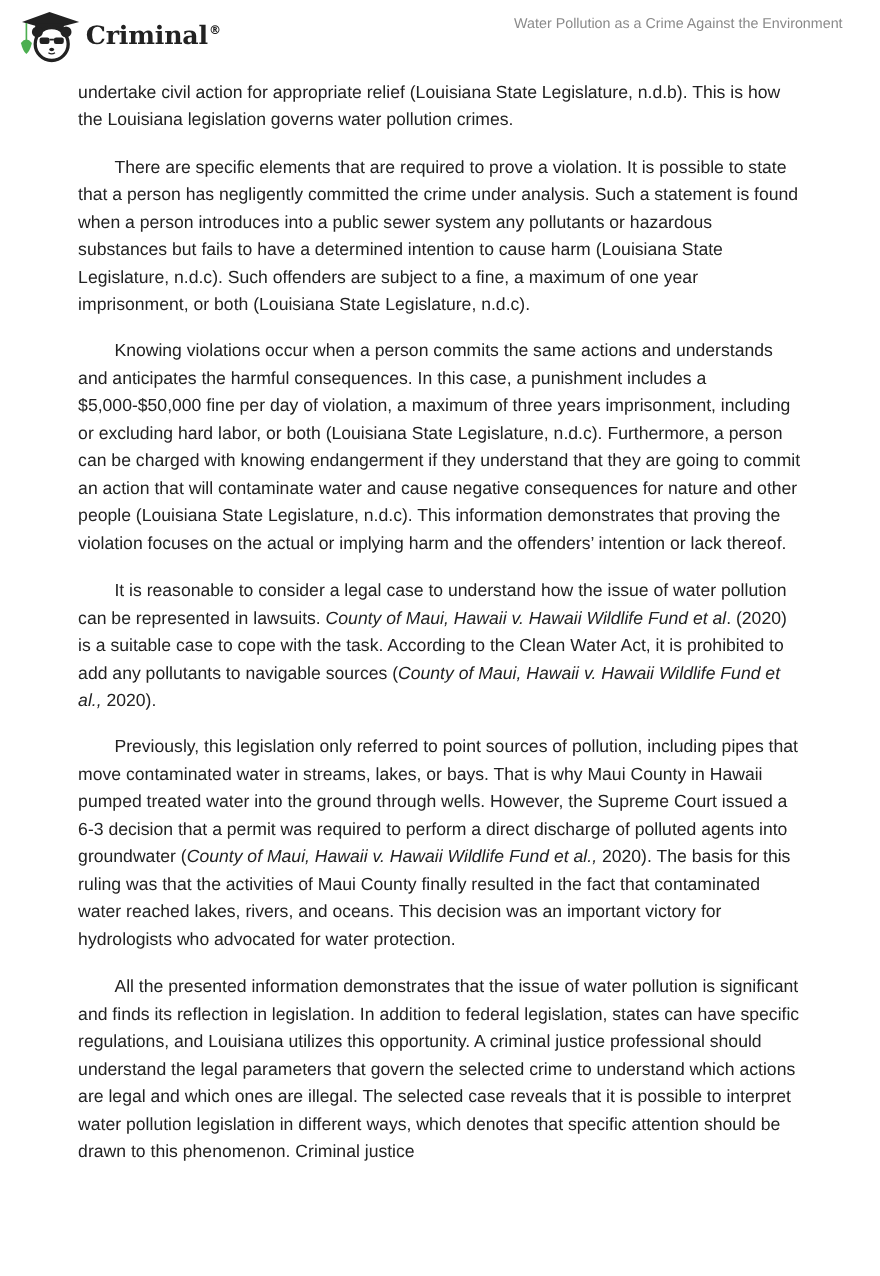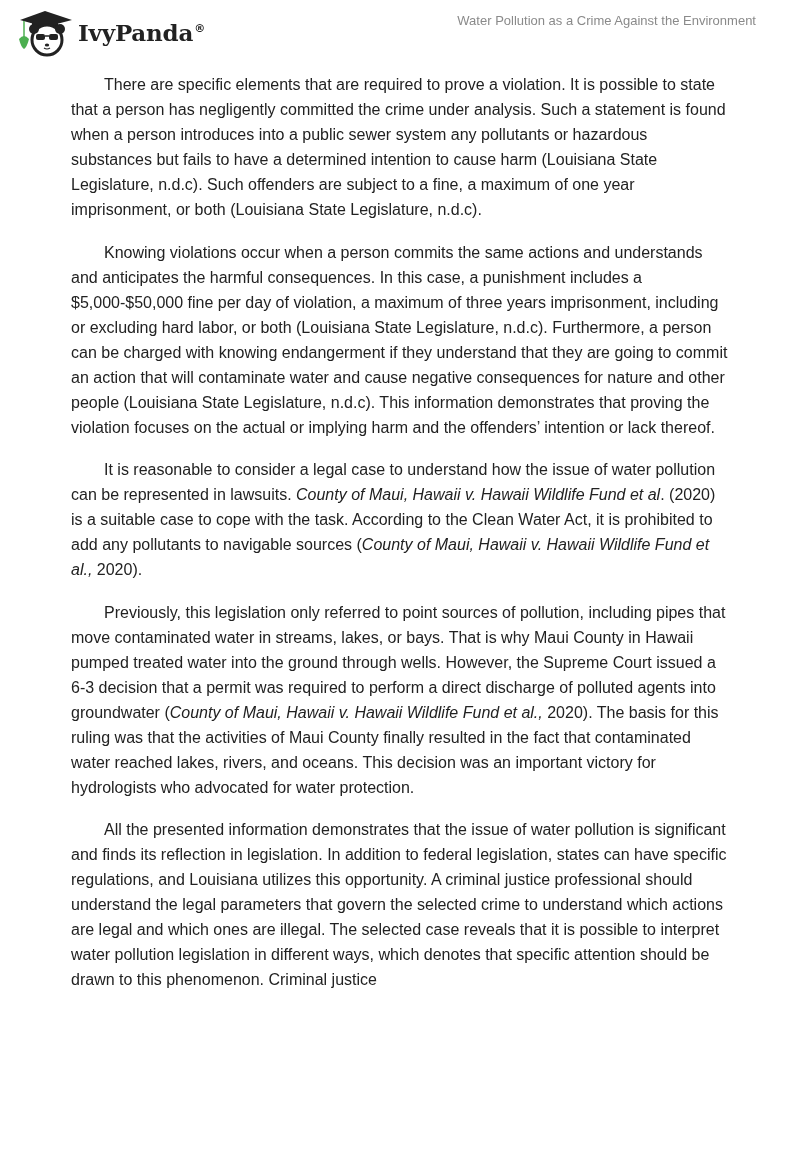--- a/index.html
+++ b/index.html
@@ -2,21 +2,21 @@
 <html><head>
   <meta charset="utf-8">
   <style>
     html, body { margin: 0; padding: 0; background: #ffffff; }
     body { width: 800px; height: 1160px; position: relative; overflow: hidden; }
     .header { position: absolute; left: 0; top: 0; width: 800px; height: 70px; }
     .logo { position: absolute; left: 16px; top: 7px; display: flex; align-items: center; }
     .logo-mark { width: 58px; height: 50px; position: relative; }
     .logo-text { font-family: "DejaVu Serif", serif; font-weight: bold; font-size: 23px; color: #222; margin-left: 4px; letter-spacing: -0.2px; }
     .logo-reg { font-family: "DejaVu Sans", sans-serif; font-size: 11px; vertical-align: super; margin-left: 1px; font-weight: bold; color: #222; }
-    .doc-title { position: absolute; right: 44px; top: 13px; font-family: "Liberation Sans", sans-serif; font-size: 13px; color: #8a8a8a; }
+    .doc-title { position: absolute; right: 34px; top: 13px; font-family: "Liberation Sans", sans-serif; font-size: 13px; color: #8a8a8a; }
     .content { position: absolute; left: 71px; top: 72px; width: 660px; font-family: "Liberation Sans", sans-serif; font-size: 16px; line-height: 25px; color: #222; }
     .content p { margin: 0 0 17.5px 0; text-indent: 0; }
     .content p.indent { text-indent: 33px; }
     .content em { font-style: italic; }
     .footer-url { position: absolute; right: 31px; top: 1160px; font-family: "Liberation Sans", sans-serif; font-size: 12px; color: #a8a8a8; }
   </style>
 </head>
 <body>
 
 <div class="header">
@@ -35,26 +35,27 @@
         <circle cx="44" cy="22" r="5" fill="#222"></circle>
 
         <rect x="20" y="27" width="9" height="6" rx="2" fill="#222"></rect>
         <rect x="33" y="27" width="9" height="6" rx="2" fill="#222"></rect>
         <line x1="29" y1="29" x2="33" y2="29" stroke="#222" stroke-width="1.5"></line>
 
         <ellipse cx="31" cy="38" rx="2.2" ry="1.5" fill="#222"></ellipse>
         <path d="M28,41 Q31,43 34,41" stroke="#222" stroke-width="1.2" fill="none"></path>
       </svg>
     </span>
-    <span class="logo-text"><span>IvyPanda</span><span class="logo-reg">®</span></span>
+    <span class="logo-text"><span>Criminal</span><span class="logo-reg">®</span></span>
   </div>
   <div class="doc-title">Water Pollution as a Crime Against the Environment</div>
 </div>
 
 <div class="content" id="content">
+    <p><span>undertake civil action for appropriate relief (Louisiana State Legislature, n.d.b). This is how the Louisiana legislation governs water pollution crimes.</span></p>
     <p class="indent"><span>There are specific elements that are required to prove a violation. It is possible to state that a person has negligently committed the crime under analysis. Such a statement is found when a person introduces into a public sewer system any pollutants or hazardous substances but fails to have a determined intention to cause harm (Louisiana State Legislature, n.d.c). Such offenders are subject to a fine, a maximum of one year imprisonment, or both (Louisiana State Legislature, n.d.c).</span></p>
     <p class="indent"><span>Knowing violations occur when a person commits the same actions and understands and anticipates the harmful consequences. In this case, a punishment includes a $5,000-$50,000 fine per day of violation, a maximum of three years imprisonment, including or excluding hard labor, or both (Louisiana State Legislature, n.d.c). Furthermore, a person can be charged with knowing endangerment if they understand that they are going to commit an action that will contaminate water and cause negative consequences for nature and other people (Louisiana State Legislature, n.d.c). This information demonstrates that proving the violation focuses on the actual or implying harm and the offenders’ intention or lack thereof.</span></p>
     <p class="indent"><span>It is reasonable to consider a legal case to understand how the issue of water pollution can be represented in lawsuits. </span><em>County of Maui, Hawaii v. Hawaii Wildlife Fund et al</em><span>. (2020) is a suitable case to cope with the task. According to the Clean Water Act, it is prohibited to add any pollutants to navigable sources (</span><em>County of Maui, Hawaii v. Hawaii Wildlife Fund et al.,</em><span> 2020).</span></p>
     <p class="indent"><span>Previously, this legislation only referred to point sources of pollution, including pipes that move contaminated water in streams, lakes, or bays. That is why Maui County in Hawaii pumped treated water into the ground through wells. However, the Supreme Court issued a 6-3 decision that a permit was required to perform a direct discharge of polluted agents into groundwater (</span><em>County of Maui, Hawaii v. Hawaii Wildlife Fund et al.,</em><span> 2020). The basis for this ruling was that the activities of Maui County finally resulted in the fact that contaminated water reached lakes, rivers, and oceans. This decision was an important victory for hydrologists who advocated for water protection.</span></p>
     <p class="indent"><span>All the presented information demonstrates that the issue of water pollution is significant and finds its reflection in legislation. In addition to federal legislation, states can have specific regulations, and Louisiana utilizes this opportunity. A criminal justice professional should understand the legal parameters that govern the selected crime to understand which actions are legal and which ones are illegal. The selected case reveals that it is possible to interpret water pollution legislation in different ways, which denotes that specific attention should be drawn to this phenomenon. Criminal justice</span></p>
   </div>
 
 <div class="footer-url">https://ivypanda.com/essays/water-pollution-as-a-crime-against-the-environment/</div>
 
 </body></html>

